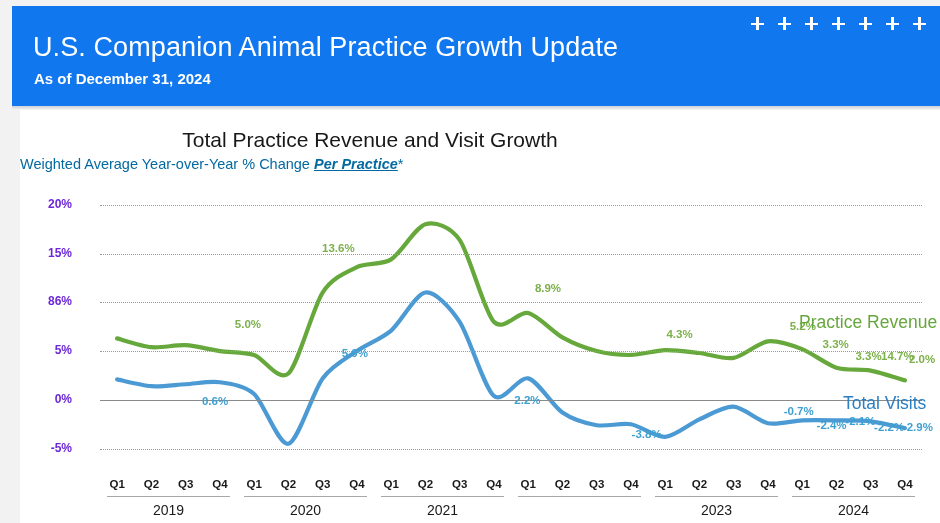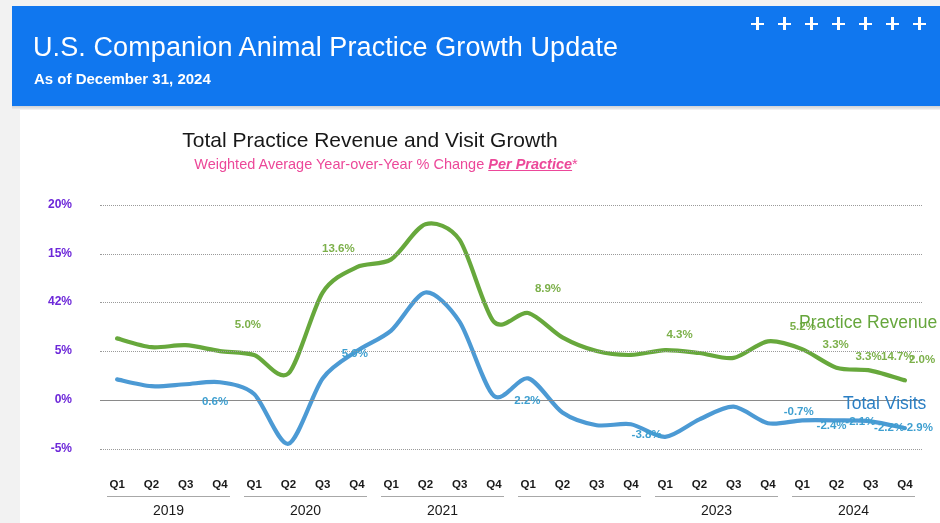--- a/index.html
+++ b/index.html
@@ -72,23 +72,23 @@
   
   .chart-title{
     position:absolute;
     left:0;top:18px;width:700px;
     text-align:center;
     font-size:21px;color:#181818;
     white-space:nowrap;
   }
   .chart-sub{
     position:absolute;
-    left:16px;top:46px;width:700px;
-    text-align:center;
-    font-size:14.5px;color:#ec4899;
+    left:0;top:46px;width:700px;
+    text-align:left;
+    font-size:14.5px;color:#0369a1;
     white-space:nowrap;
   }
   .chart-sub .emph{
     font-weight:700;font-style:italic;text-decoration:underline;
   }
 
   
   
   .plot{
     position:absolute;
@@ -192,21 +192,21 @@
   <div class="canvas">
 
     <div class="chart-title">Total Practice Revenue and Visit Growth</div>
 
     <div class="chart-sub"><span>Weighted Average Year-over-Year % Change </span><span class="emph">Per Practice</span><span>*</span></div>
 
     <div class="yaxis" id="yaxis">
         <div class="ylabel" style="top: 253.614px;">-5%</div>
         <div class="ylabel" style="top: 204.842px;">0%</div>
         <div class="ylabel" style="top: 156.07px;">5%</div>
-        <div class="ylabel" style="top: 107.298px;">42%</div>
+        <div class="ylabel" style="top: 107.298px;">86%</div>
         <div class="ylabel" style="top: 58.5263px;">15%</div>
         <div class="ylabel" style="top: 9.75439px;">20%</div>
       </div>
 
     <div class="plot" id="plot">
       <svg class="lines" id="svg-lines" viewBox="0 0 822 278" preserveAspectRatio="none">
           <path d="M17.13,143.39 C21.98,144.63 41.67,151.20 51.38,152.17 C61.08,153.14 75.92,149.66 85.63,150.22 C95.33,150.77 110.17,154.69 119.88,156.07 C129.58,157.45 144.42,156.79 154.13,159.97 C163.83,163.15 178.67,187.35 188.38,178.51 C198.08,169.66 212.92,112.61 222.63,97.54 C232.33,82.48 247.17,76.88 256.88,72.18 C266.58,67.48 281.42,70.46 291.13,64.38 C300.83,58.30 315.67,32.03 325.38,29.26 C335.08,26.50 349.92,31.05 359.63,44.87 C369.33,58.69 384.17,116.44 393.88,126.81 C403.58,137.17 418.42,115.82 428.13,118.03 C437.83,120.24 452.67,137.02 462.38,142.41 C472.08,147.80 486.92,153.58 496.63,156.07 C506.33,158.56 521.17,160.11 530.88,159.97 C540.58,159.83 555.42,155.37 565.13,155.09 C574.83,154.82 589.67,156.92 599.38,158.02 C609.08,159.13 623.92,164.56 633.63,162.90 C643.33,161.24 658.17,147.56 667.88,146.32 C677.58,145.07 692.42,150.39 702.13,154.12 C711.83,157.85 726.67,169.61 736.38,172.65 C746.08,175.69 760.92,173.78 770.63,175.58 C780.33,177.38 800.02,183.95 804.88,185.33" fill="none" stroke="#67a83c" stroke-width="4.2" stroke-linecap="round" stroke-linejoin="round"></path>
           <path d="M17.13,184.36 C21.98,185.33 41.67,190.50 51.38,191.19 C61.08,191.88 75.92,189.79 85.63,189.24 C95.33,188.68 110.17,185.90 119.88,187.28 C129.58,188.67 144.42,190.28 154.13,198.99 C163.83,207.70 178.67,250.95 188.38,248.74 C198.08,246.53 212.92,196.51 222.63,183.38 C232.33,170.25 247.17,162.84 256.88,156.07 C266.58,149.30 281.42,143.88 291.13,135.59 C300.83,127.29 315.67,98.79 325.38,97.54 C335.08,96.30 349.92,112.16 359.63,126.81 C369.33,141.45 384.17,192.93 393.88,200.94 C403.58,208.96 418.42,181.03 428.13,183.38 C437.83,185.73 452.67,210.89 462.38,217.52 C472.08,224.16 486.92,228.55 496.63,230.20 C506.33,231.86 521.17,227.57 530.88,229.23 C540.58,230.89 555.42,242.60 565.13,241.91 C574.83,241.22 589.67,228.63 599.38,224.35 C609.08,220.07 623.92,211.12 633.63,211.67 C643.33,212.22 658.17,226.32 667.88,228.25 C677.58,230.19 692.42,225.74 702.13,225.33 C711.83,224.91 726.67,225.19 736.38,225.33 C746.08,225.46 760.92,225.20 770.63,226.30 C780.33,227.41 800.02,232.16 804.88,233.13" fill="none" stroke="#4c9ad4" stroke-width="4.2" stroke-linecap="round" stroke-linejoin="round"></path>
         </svg>
     <div class="gridline" style="top: 253.614px;"></div>

